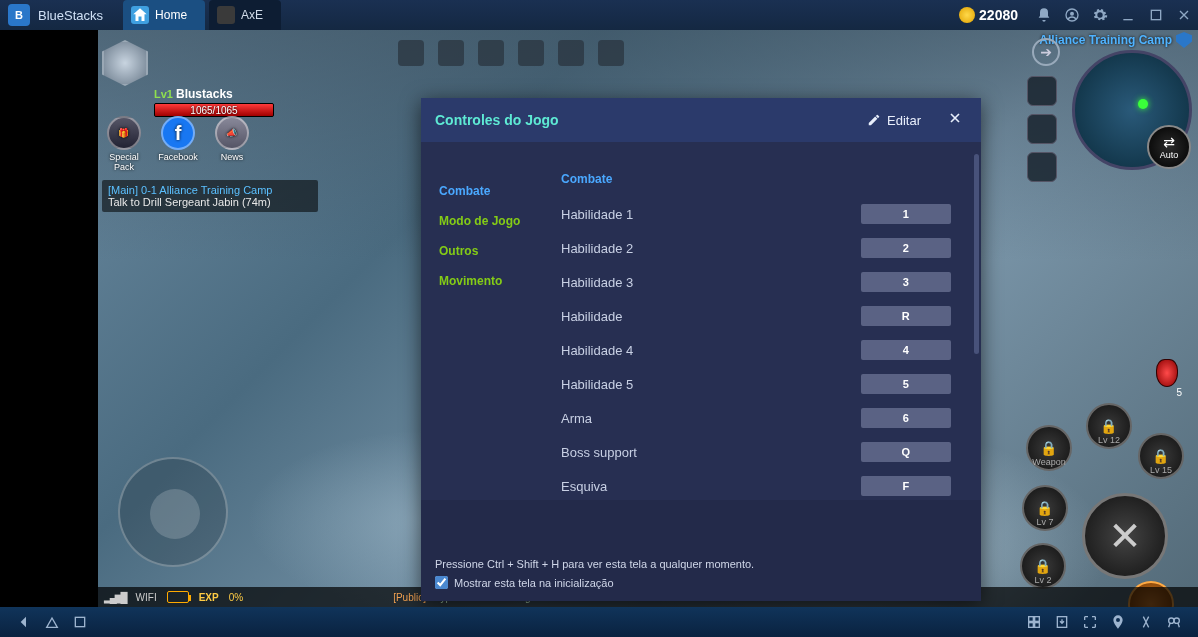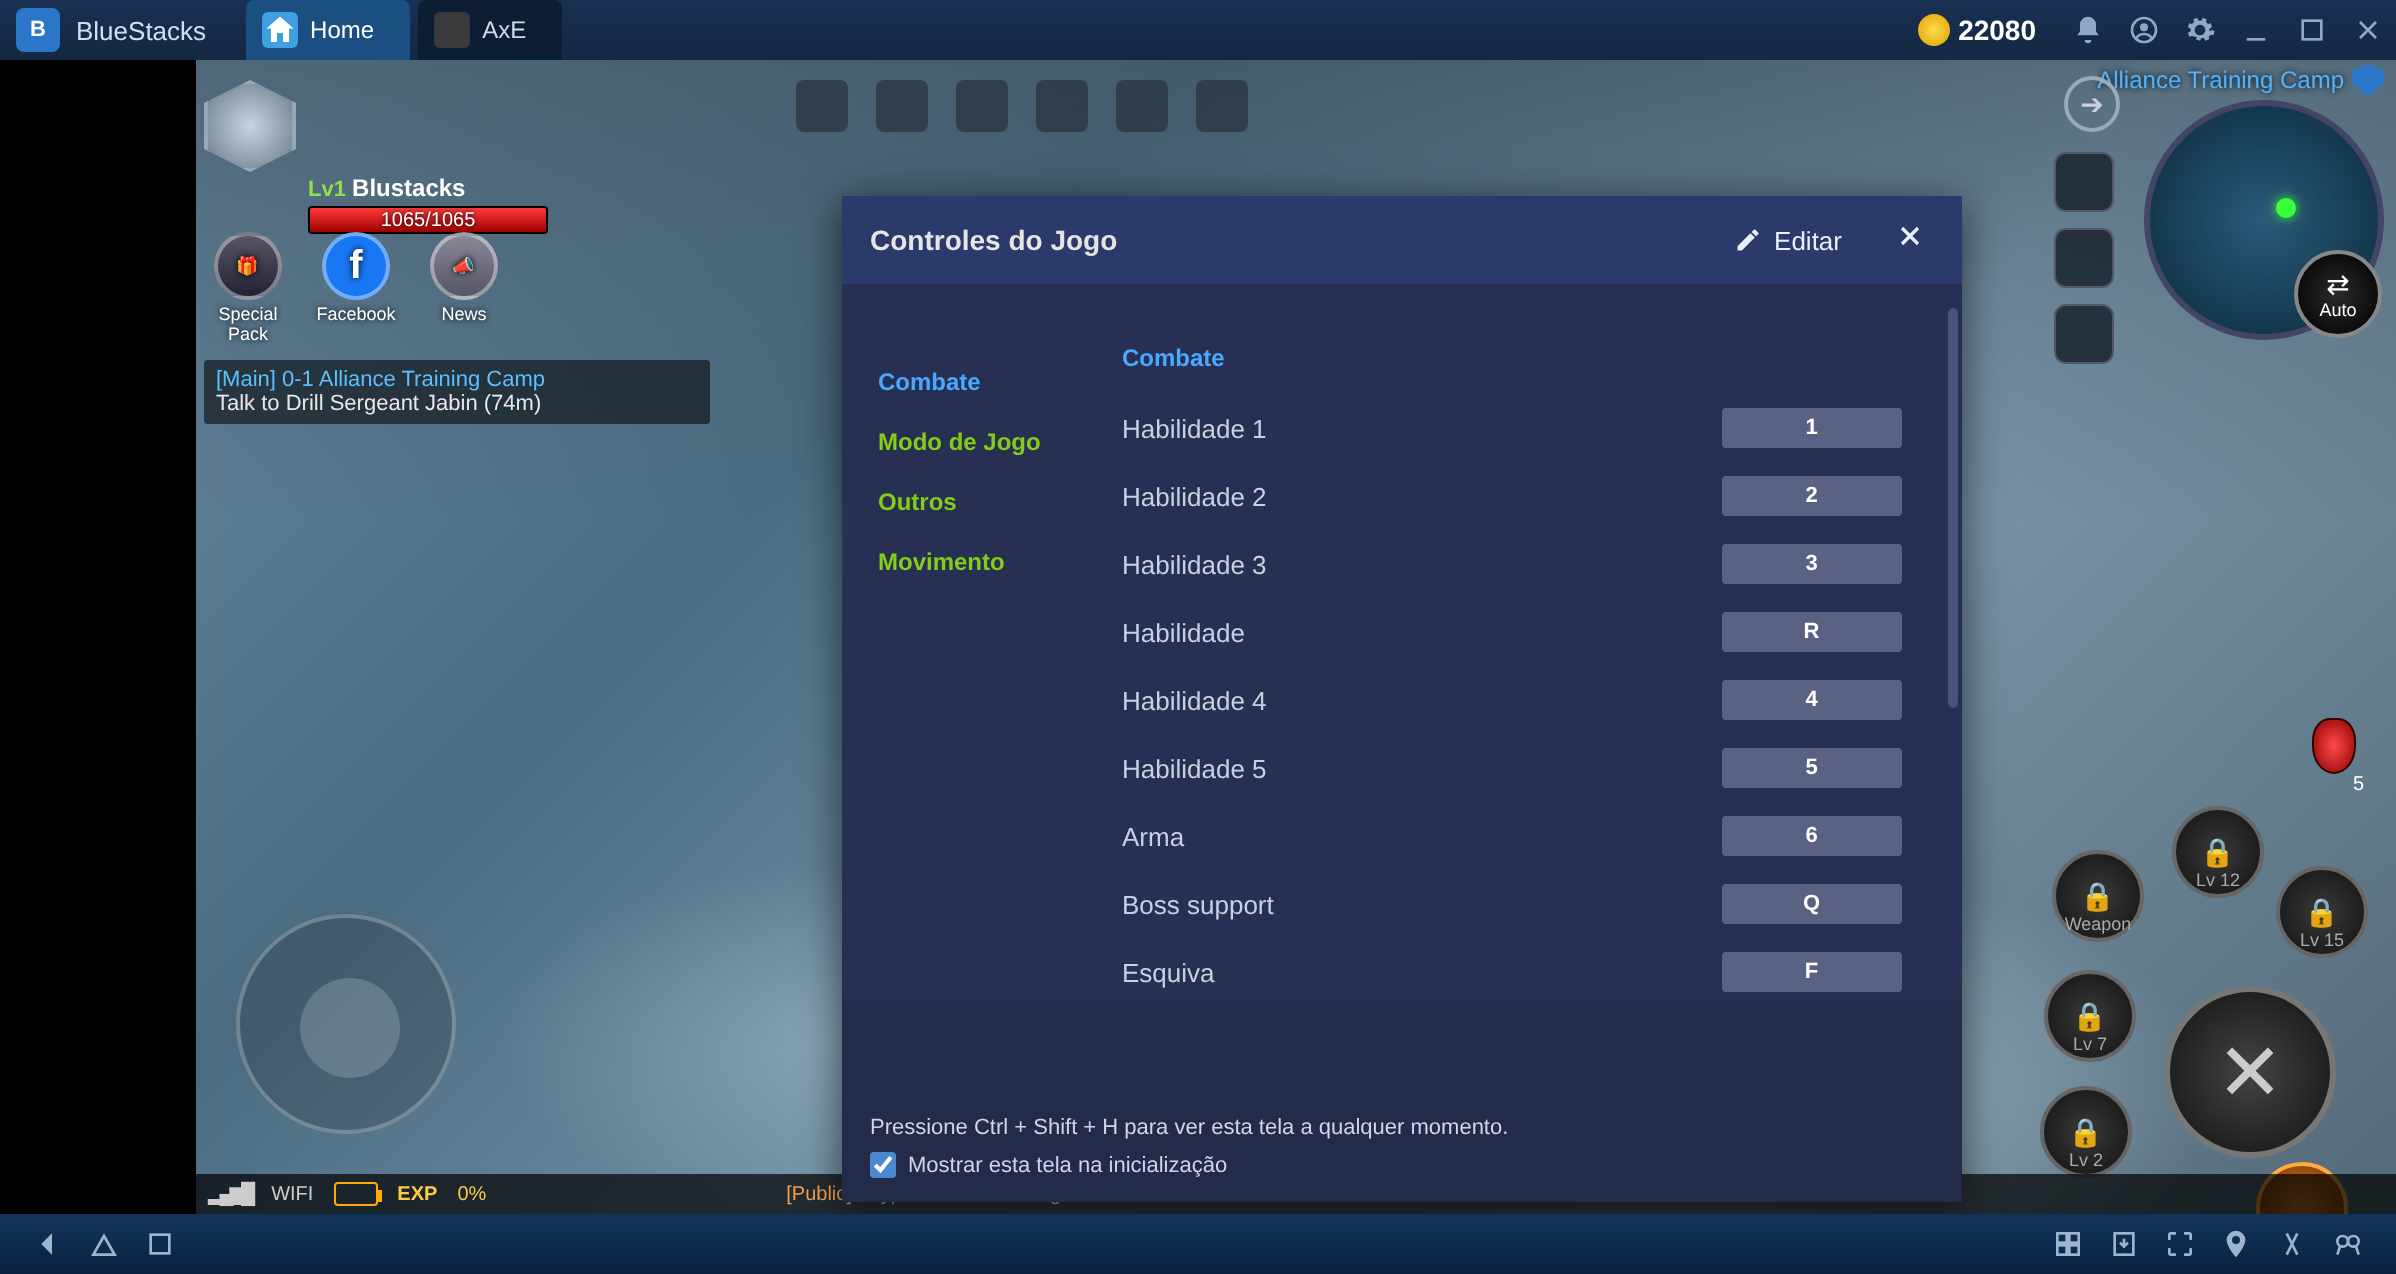--- a/index.html
+++ b/index.html
@@ -38,27 +38,27 @@
 .hp-fill { height: 100%; background: linear-gradient(#ff3a3a,#a00000); border-radius: 1px; }
 .hp-text { position: absolute; inset: 0; text-align: center; font-size: 10px; line-height: 14px; color: #fff; text-shadow: 0 0 2px #000; }
 
 .hud-btns { position: absolute; left: 4px; top: 86px; display: flex; gap: 10px; }
 .hud-btn { width: 44px; text-align: center; font-size: 9px; color: #fff; text-shadow: 0 0 3px #000; }
 .hud-btn .circ { width: 34px; height: 34px; border-radius: 50%; margin: 0 auto 2px; display: flex; align-items: center; justify-content: center; border: 2px solid rgba(255,255,255,0.4); }
 .hud-btn.sp .circ { background: linear-gradient(#556,#223); }
 .hud-btn.fb .circ { background: #1877f2; color: #fff; font-weight: bold; font-size: 20px; }
 .hud-btn.news .circ { background: linear-gradient(#889,#556); }
 
-.quest-box { position: absolute; left: 4px; top: 150px; width: 253px; background: rgba(0,0,0,0.55); padding: 4px 6px; font-size: 11px; color: #fff; border-radius: 2px; }
+.quest-box { position: absolute; left: 4px; top: 150px; width: 216px; background: rgba(0,0,0,0.55); padding: 4px 6px; font-size: 11px; color: #fff; border-radius: 2px; }
 .quest-box .qtitle { color: #5bc0ff; font-size: 11px; }
 .quest-box .qdesc { color: #e8e8e8; font-size: 11px; }
 
 
 .tr-hud { position: absolute; right: 6px; top: 2px; text-align: right; }
-.camp-label { color: #4fb3ff; font-size: 12px; font-weight: normal; text-shadow: 0 0 3px #000; display: flex; align-items: center; justify-content: center; gap: 4px; }
+.camp-label { color: #4fb3ff; font-size: 12px; font-weight: bold; text-shadow: 0 0 3px #000; display: flex; align-items: center; justify-content: center; gap: 4px; }
 .shield-ico { width: 16px; height: 16px; background: #2a77c9; clip-path: polygon(50% 0,100% 20%,100% 60%,50% 100%,0 60%,0 20%); }
 .minimap { width: 120px; height: 120px; border-radius: 50%; border: 3px solid #446; background: radial-gradient(#2a5a7a,#0a2a3a); margin-top: 2px; position: relative; margin-left: auto; }
 .minimap::after { content:""; position:absolute; left:55%; top:40%; width:10px; height:10px; background:#3aff3a; border-radius:50%; box-shadow: 0 0 6px #3aff3a; }
 .auto-btn { position:absolute; right:-2px; bottom:-2px; width:44px; height:44px; border-radius:50%; background:radial-gradient(#2a2a2a,#000); border:2px solid #888; color:#fff; font-size:9px; display:flex; flex-direction:column; align-items:center; justify-content:center; }
 .side-icons { position: absolute; right: 135px; top: 44px; display: flex; flex-direction: column; gap: 8px; }
 .side-icons .sico { width: 30px; height: 30px; border-radius: 6px; background: rgba(20,30,40,0.8); border: 1px solid #556; }
 .arrow-circle { position: absolute; right: 132px; top: 6px; width: 28px; height: 28px; border-radius: 50%; border: 2px solid #99aabb; display: flex; align-items:center; justify-content:center; color:#ccd; font-size: 14px; }
 
 .top-menu-icons { position: absolute; left: 300px; top: 10px; display: flex; gap: 14px; }
 .top-menu-icons .tmi { width: 26px; height: 26px; background: rgba(40,50,60,0.7); border-radius: 4px; }
@@ -88,21 +88,21 @@
 .game-bottom .wifi { letter-spacing: -2px; }
 .game-bottom .batt { width: 22px; height: 12px; border: 1px solid #fa0; border-radius: 2px; position: relative; }
 .game-bottom .batt::after { content:""; position:absolute; right:-3px; top:3px; width:2px; height:6px; background:#fa0; }
 .exp-label { color: #ffcc44; font-weight: bold; }
 .chat-msg { color: #99bb99; margin-left: 140px; }
 .chat-msg .pub { color: #f0a050; }
 
 
 .modal { position: absolute; left: 323px; top: 68px; width: 560px; height: 503px; background: #272f52; border-radius: 2px; box-shadow: 0 4px 20px rgba(0,0,0,0.6); display: flex; flex-direction: column; color: #d0d8e8; font-size: 13px; }
 .modal-header { height: 44px; background: #2b3a6b; display: flex; align-items: center; padding: 0 14px; }
-.modal-title { font-weight: bold; font-size: 14px; color: #e5e5e5; flex: 1; }
+.modal-title { font-weight: bold; font-size: 14px; color: #5eead4; flex: 1; }
 .edit-btn { display: flex; align-items: center; gap: 6px; color: #e8eefb; font-size: 13px; cursor: pointer; padding: 4px 8px; }
 .edit-btn svg { width: 14px; height: 14px; fill: #e8eefb; }
 .close-btn { margin-left: 14px; color: #e8eefb; cursor: pointer; font-size: 18px; width: 24px; text-align: center; }
 .modal-body { flex: 1; display: flex; overflow: hidden; }
 .cat-list { width: 120px; padding: 34px 0 0 0; font-size: 12px; }
 .cat-item { padding: 8px 0 8px 18px; color: #84cc16; cursor: pointer; font-weight: bold; }
 .cat-item.active { color: #4aa8ff; }
 .bind-panel { flex: 1; padding: 30px 30px 0 20px; overflow-y: auto; position: relative; }
 .bind-section-title { color: #4aa8ff; font-size: 12px; font-weight: bold; margin-bottom: 18px; }
 .bind-row { display: flex; align-items: center; justify-content: space-between; margin-bottom: 14px; }

